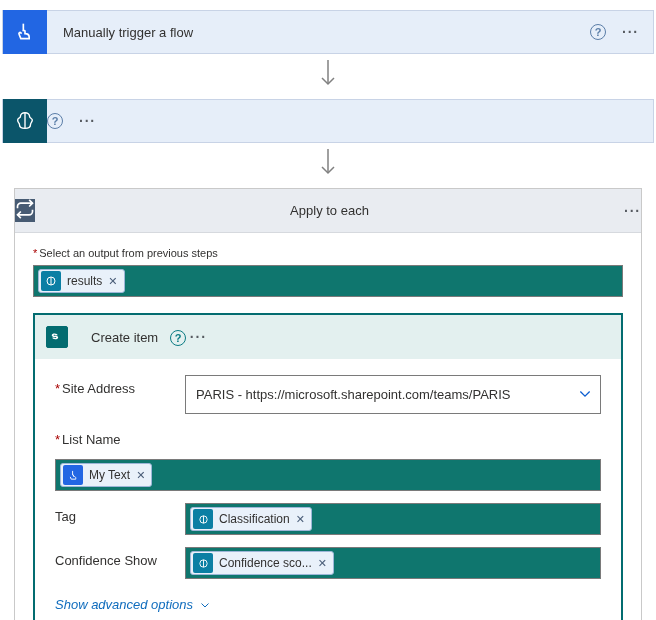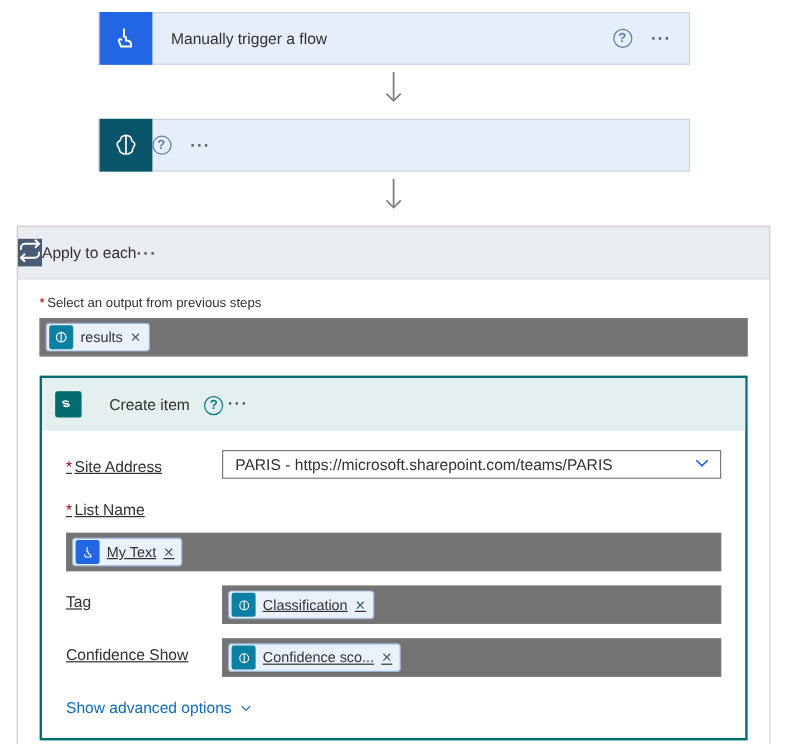--- a/index.html
+++ b/index.html
@@ -8,21 +8,21 @@
     font-family: "Segoe UI", Arial, sans-serif;
     font-size: 13px;
     color: #323130;
     background: #fff;
     padding: 10px 12px;
     width: 656px;
   }
   .flow-col { display: flex; flex-direction: column; align-items: center; }
 
   .card {
-    width: 493px;
+    width: 652px;
     border: 1px solid #c8d3e6;
     background: #e6eef9;
     display: flex;
     align-items: center;
     height: 44px;
   }
   .card .icon-sq {
     width: 44px; height: 44px;
     display: flex; align-items: center; justify-content: center;
     flex: 0 0 44px;
@@ -49,34 +49,34 @@
     margin: 6px 0 8px 0;
     color: #7d7d7d;
   }
 
   .apply-outer {
     width: 628px;
     border: 1px solid #c9c9c9;
   }
   .apply-head {
     display: flex; align-items: center; height: 44px;
-    background: #e9ecf1; border-bottom: 1px solid #d6d9de;
+    background: #e9ecf1; border-bottom: 1px solid #d6d9de; justify-content: space-between;
   }
   .apply-body { background: #fff; padding: 14px 18px 22px 18px; }
 
   .req { color: #a80000; margin-right: 2px; }
   .field-label { font-size: 11px; color: #323130; margin-bottom: 6px; display: block; }
 
   .pill-row {
     width: 100%;
     border: 1px solid #7a7a7a;
     min-height: 32px;
     padding: 3px 4px;
     display: flex; align-items: flex-end; flex-wrap: wrap;
-    background: #737373;
+    background: #0f766e;
   }
   .token {
     display: inline-flex; align-items: center;
     border: 1px solid #9db6d8;
     border-radius: 3px;
     background: #e9f1fa;
     height: 24px;
     padding-right: 6px;
     font-size: 12px;
     color: #323130;
@@ -94,43 +94,44 @@
     border: 2px solid #036c70;
     margin-top: 16px;
     background: #fff;
   }
   .nested-head {
     display: flex; align-items: center; height: 44px;
     background: #e3f0ef;
     gap: 12px;
   }
   .nested-body { padding: 16px 20px 18px 20px; }
-  .form-row { display: flex; align-items: flex-start; margin-bottom: 12px; text-decoration: underline; }
+  .form-row { display: flex; align-items: flex-start; margin-bottom: 12px; }
   .form-row .lbl { width: 130px; font-size: 13px; padding-top: 6px; color: #323130; }
   .form-row .ctrl { flex: 1; }
 
   .txt-input {
-    width: 100%; height: 24px;
+    width: 100%; height: 39px;
     border: 1px solid #7a7a7a;
     padding: 0 46px 0 10px;
     font-size: 13px;
     color: #323130;
     background: #fff;
     position: relative;
   }
   .sel-wrap { position: relative; }
   .sel-caret {
     position: absolute; right: 8px; top: 50%; transform: translateY(-50%);
     color: #1060d1; pointer-events: none;
   }
 
   .adv-link {
     color: #0f6cbd; font-size: 13px; cursor: pointer;
     display: inline-flex; align-items: center; gap: 6px;
     margin-top: 6px;
+    font-style: italic;
   }
 </style>
 </head>
 <body>
 
 <div class="flow-col">
 
   <div class="card">
     <div class="icon-sq icon-blue">
       <svg width="20" height="20" viewBox="0 0 24 24" fill="none" stroke="#fff" stroke-width="2">

